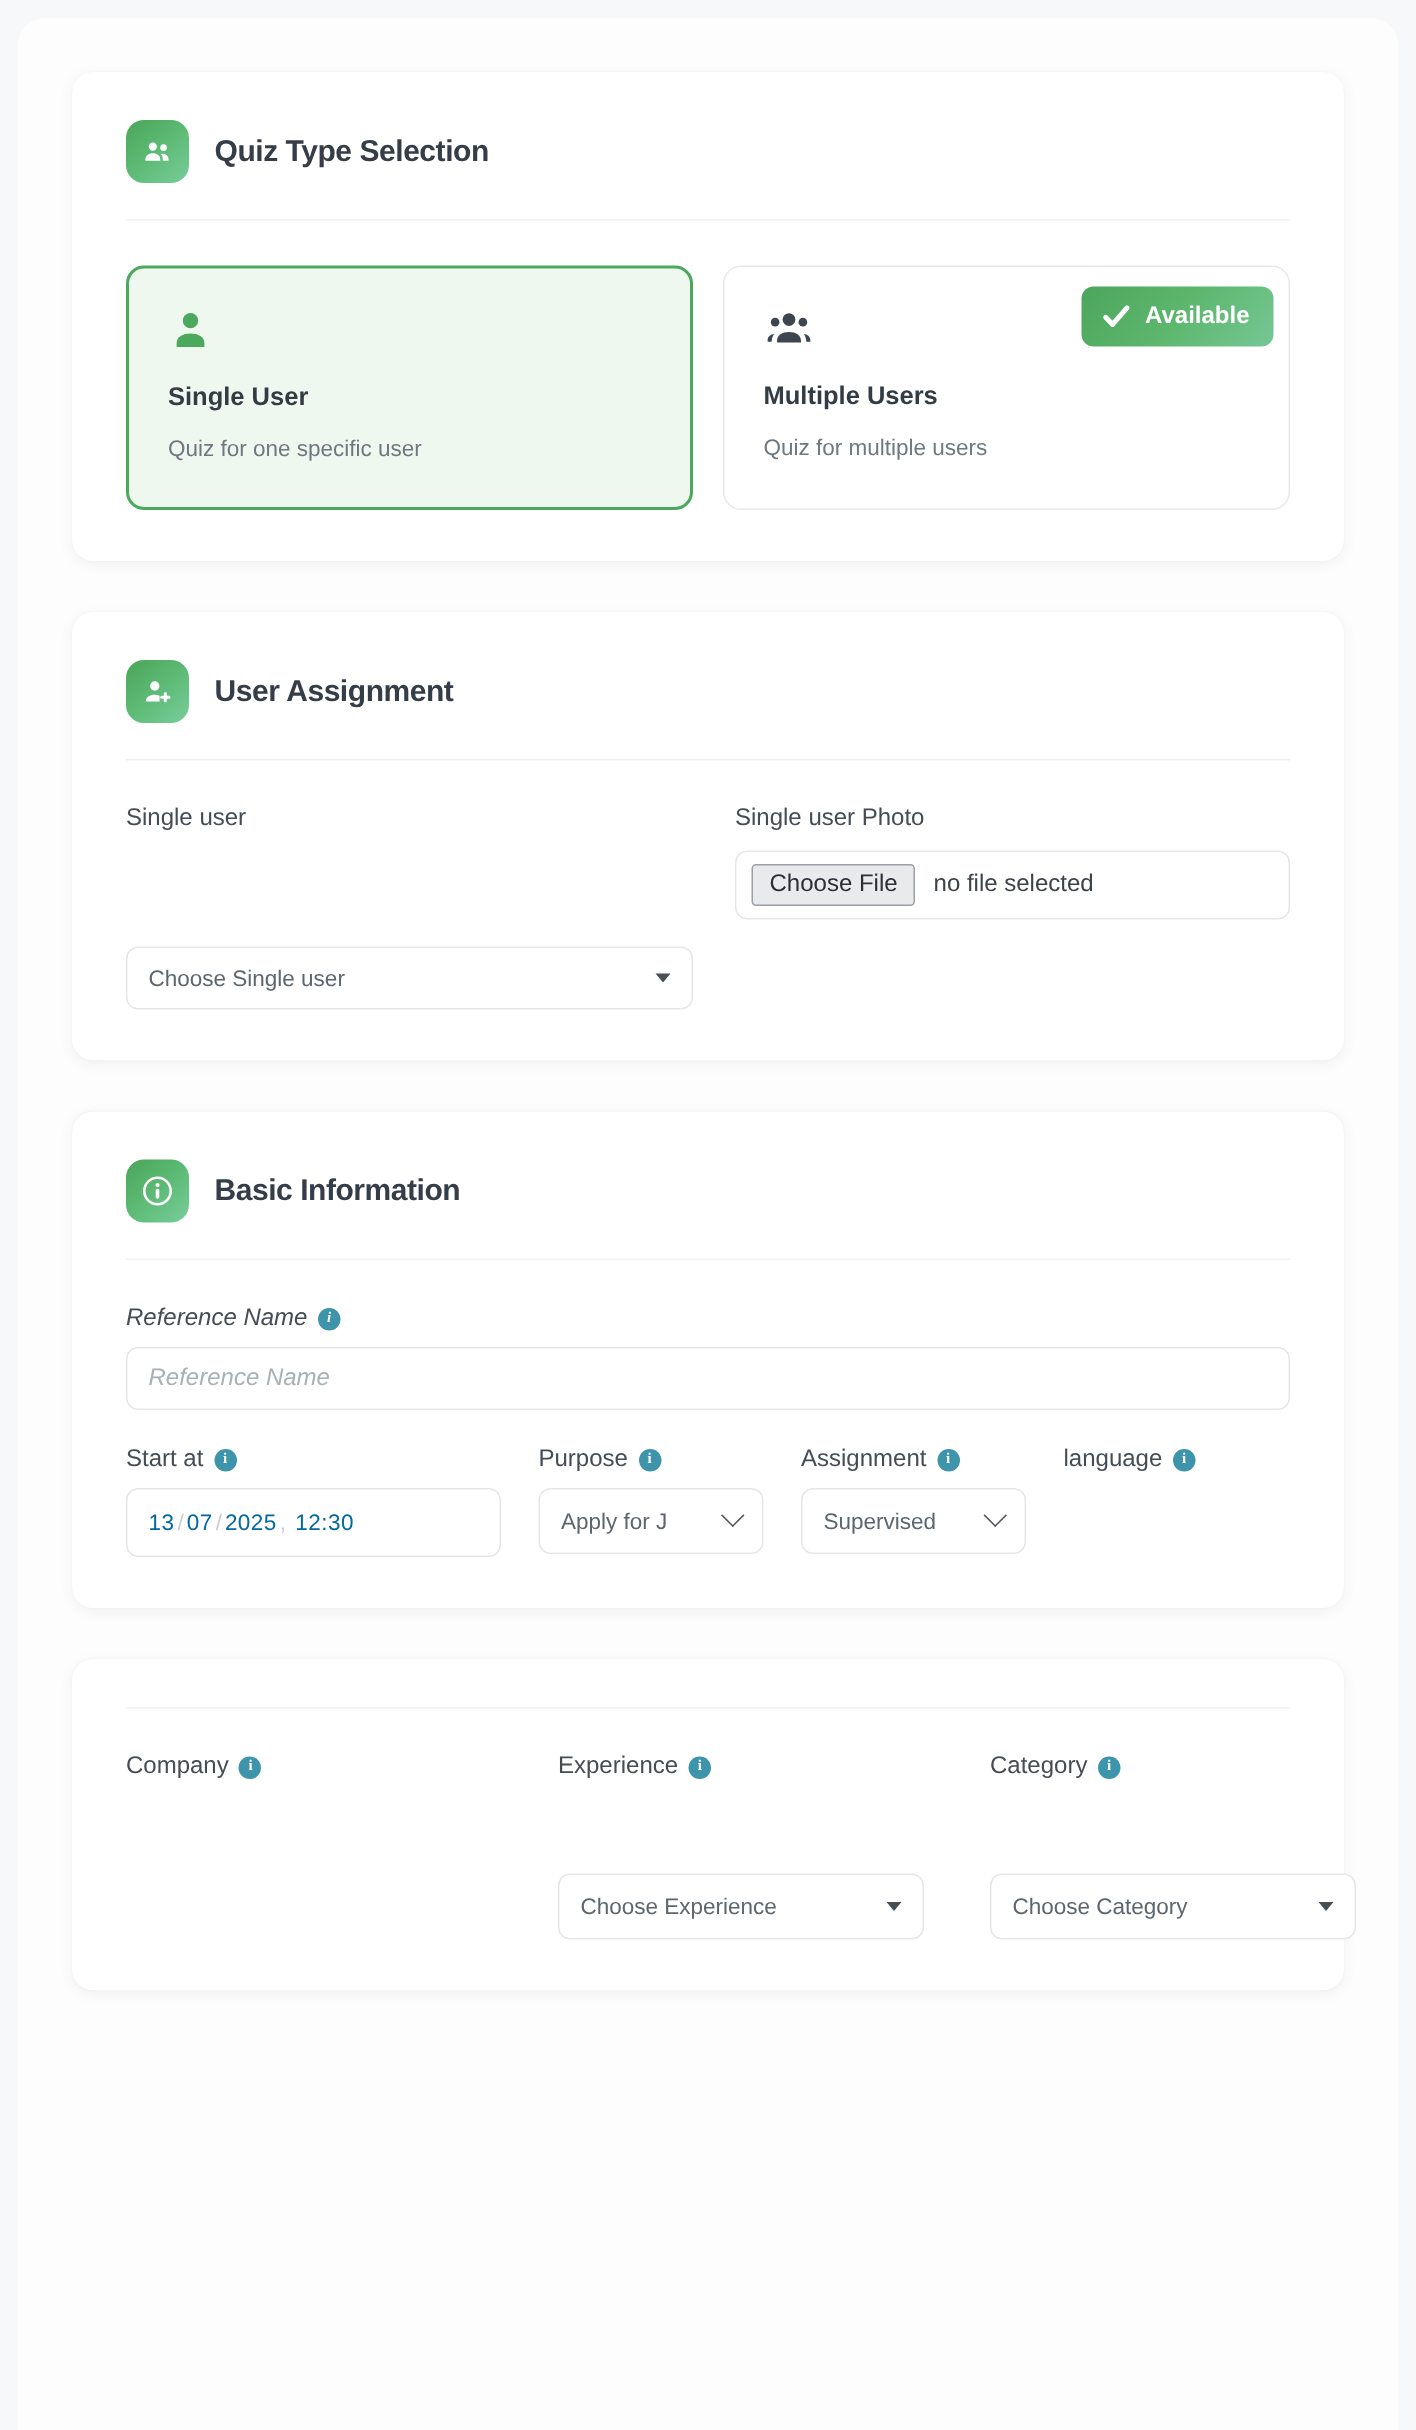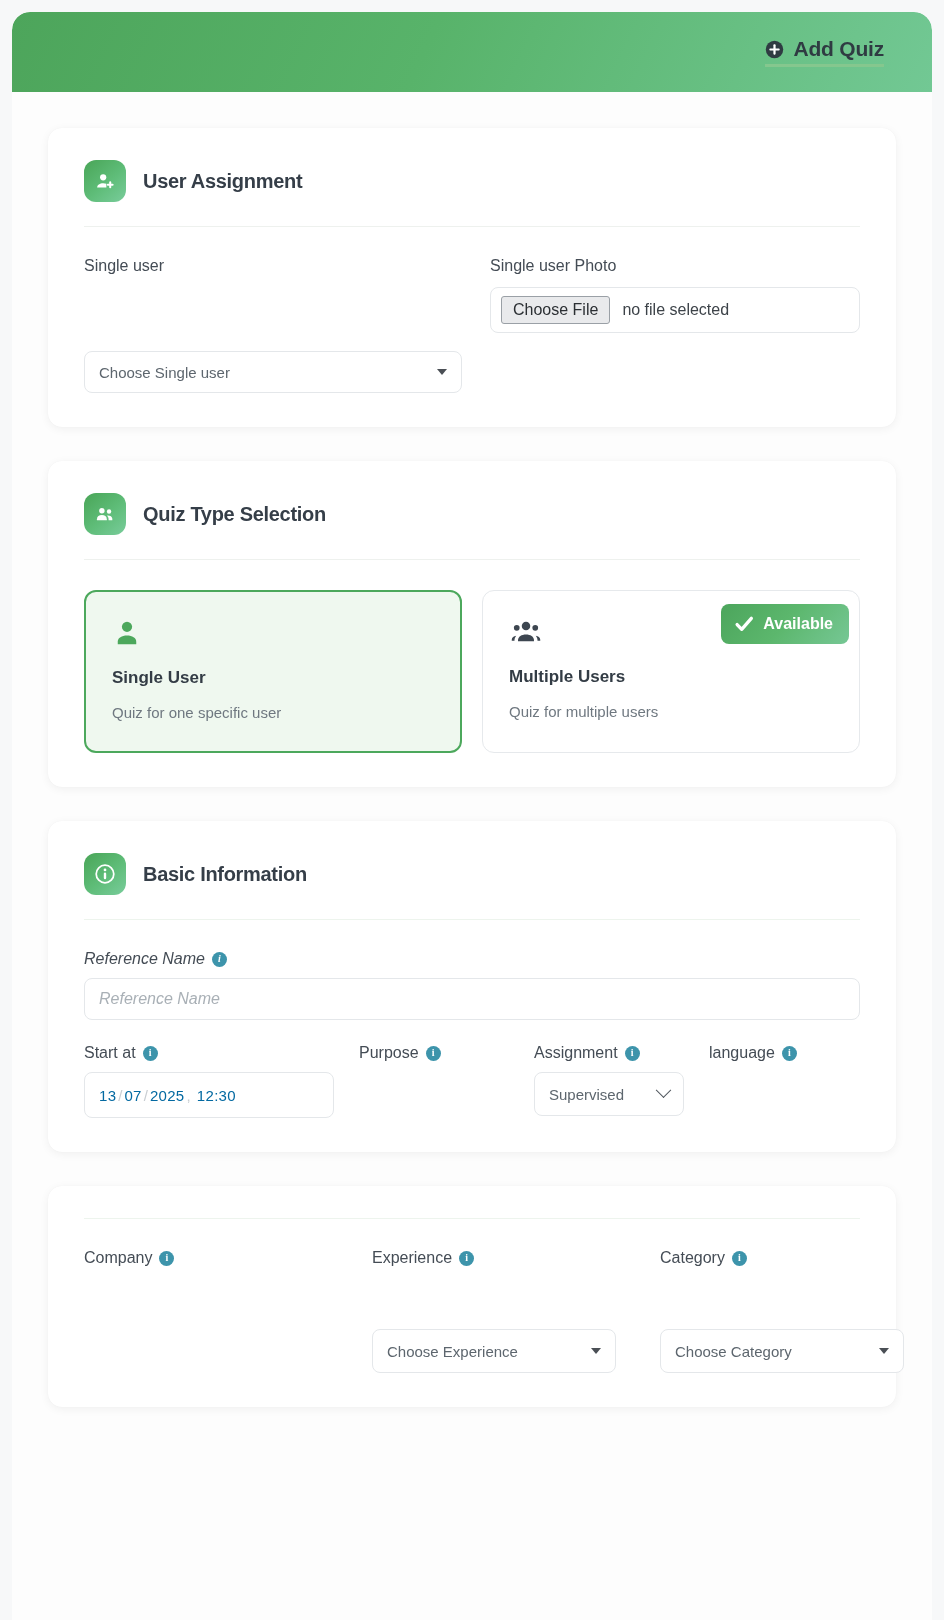--- a/index.html
+++ b/index.html
@@ -291,34 +291,73 @@
   }
   .assign-row .sel { margin-top: 62px; height: 44px; }
 </style>
 </head>
 <body>
 
 <div class="page-bg"></div>
 
 <div class="app-shell">
 
-  <div class="top-header">
-    <div class="add-quiz">
-      <span class="plus-icon">
-        <svg viewBox="0 0 24 24" width="19" height="19">
-          <circle cx="12" cy="12" r="11" fill="#2f3b42"></circle>
-          <rect x="10.6" y="5.5" width="2.8" height="13" rx="1" fill="#ffffff"></rect>
-          <rect x="5.5" y="10.6" width="13" height="2.8" rx="1" fill="#ffffff"></rect>
-        </svg>
-      </span>
-      <span>Add Quiz</span>
+
+  <div class="content">
+
+    <div class="card">
+      <div class="card-head">
+        <span class="sec-icon">
+          <svg viewBox="0 0 24 24" width="22" height="22" fill="#ffffff">
+            <circle cx="8.6" cy="8.4" r="3"></circle>
+            <circle cx="16.4" cy="9.2" r="2.4"></circle>
+            <path d="M3.2 17.6c0-2.7 2.4-4.4 5.4-4.4s5.4 1.7 5.4 4.4v1.1H3.2z"></path>
+            <path d="M15 13.6c2.6 0 5 1.3 5 3.7v1.4h-4.1v-1.1c0-1.6-.6-2.9-1.6-3.8.2 0 .5-.2.7-.2z"></path>
+          </svg>
+        </span>
+        <span class="card-title">Quiz Type Selection</span>
+      </div>
+      <div class="divider"></div>
+
+      <div class="type-grid">
+
+        <div class="type-card selected">
+          <div class="type-icon">
+            <svg viewBox="0 0 24 24" width="30" height="30" fill="#4ca85c">
+              <circle cx="12" cy="7" r="4.1"></circle>
+              <path d="M4.6 21v-2.1c0-3.2 3.3-5 7.4-5s7.4 1.8 7.4 5V21z"></path>
+            </svg>
+          </div>
+          <div class="type-name">Single User</div>
+          <div class="type-desc">Quiz for one specific user</div>
+        </div>
+
+        <div class="type-card">
+          <div class="badge-available">
+            <svg viewBox="0 0 24 24" width="22" height="22">
+              <path d="M4.5 12.6l5 5.2L20 5.8" fill="none" stroke="#ffffff" stroke-width="3.6" stroke-linecap="round" stroke-linejoin="round"></path>
+            </svg>
+            <span>Available</span>
+          </div>
+          <div class="type-icon">
+            <svg viewBox="0 0 24 24" width="34" height="30" fill="#3d4650">
+              <circle cx="12" cy="7.2" r="3.4"></circle>
+              <circle cx="4.6" cy="8.6" r="2.3"></circle>
+              <circle cx="19.4" cy="8.6" r="2.3"></circle>
+              <path d="M5.6 18.6c0-3 2.9-4.7 6.4-4.7s6.4 1.7 6.4 4.7v.8H5.6z"></path>
+              <path d="M0.6 18.2c0-2 1.6-3.1 3.6-3.3-.8.9-1.3 2.1-1.4 3.5v.6H.6z"></path>
+              <path d="M23.4 18.2c0-2-1.6-3.1-3.6-3.3.8.9 1.3 2.1 1.4 3.5v.6h2.2z"></path>
+            </svg>
+          </div>
+          <div class="type-name">Multiple Users</div>
+          <div class="type-desc">Quiz for multiple users</div>
+        </div>
+
+      </div>
     </div>
-  </div>
-
-  <div class="content">
 
     <div class="card">
       <div class="card-head">
         <span class="sec-icon">
           <svg viewBox="0 0 24 24" width="22" height="22" fill="#ffffff">
             <circle cx="10" cy="8" r="3.4"></circle>
             <path d="M3.4 19.2c0-3 3-4.8 6.6-4.8 1.3 0 2.5.2 3.5.6v4.2z"></path>
             <rect x="16.6" y="12.4" width="2.2" height="7.4" rx="1.1"></rect>
             <rect x="14" y="15" width="7.4" height="2.2" rx="1.1"></rect>
           </svg>
@@ -346,71 +385,20 @@
             <span class="choose-file-btn">Choose File</span>
             <span class="file-status">no file selected</span>
           </div>
         </div>
       </div>
     </div>
 
     <div class="card">
       <div class="card-head">
         <span class="sec-icon">
-          <svg viewBox="0 0 24 24" width="22" height="22" fill="#ffffff">
-            <circle cx="8.6" cy="8.4" r="3"></circle>
-            <circle cx="16.4" cy="9.2" r="2.4"></circle>
-            <path d="M3.2 17.6c0-2.7 2.4-4.4 5.4-4.4s5.4 1.7 5.4 4.4v1.1H3.2z"></path>
-            <path d="M15 13.6c2.6 0 5 1.3 5 3.7v1.4h-4.1v-1.1c0-1.6-.6-2.9-1.6-3.8.2 0 .5-.2.7-.2z"></path>
-          </svg>
-        </span>
-        <span class="card-title">Quiz Type Selection</span>
-      </div>
-      <div class="divider"></div>
-
-      <div class="type-grid">
-
-        <div class="type-card selected">
-          <div class="type-icon">
-            <svg viewBox="0 0 24 24" width="30" height="30" fill="#4ca85c">
-              <circle cx="12" cy="7" r="4.1"></circle>
-              <path d="M4.6 21v-2.1c0-3.2 3.3-5 7.4-5s7.4 1.8 7.4 5V21z"></path>
-            </svg>
-          </div>
-          <div class="type-name">Single User</div>
-          <div class="type-desc">Quiz for one specific user</div>
-        </div>
-
-        <div class="type-card">
-          <div class="badge-available">
-            <svg viewBox="0 0 24 24" width="22" height="22">
-              <path d="M4.5 12.6l5 5.2L20 5.8" fill="none" stroke="#ffffff" stroke-width="3.6" stroke-linecap="round" stroke-linejoin="round"></path>
-            </svg>
-            <span>Available</span>
-          </div>
-          <div class="type-icon">
-            <svg viewBox="0 0 24 24" width="34" height="30" fill="#3d4650">
-              <circle cx="12" cy="7.2" r="3.4"></circle>
-              <circle cx="4.6" cy="8.6" r="2.3"></circle>
-              <circle cx="19.4" cy="8.6" r="2.3"></circle>
-              <path d="M5.6 18.6c0-3 2.9-4.7 6.4-4.7s6.4 1.7 6.4 4.7v.8H5.6z"></path>
-              <path d="M0.6 18.2c0-2 1.6-3.1 3.6-3.3-.8.9-1.3 2.1-1.4 3.5v.6H.6z"></path>
-              <path d="M23.4 18.2c0-2-1.6-3.1-3.6-3.3.8.9 1.3 2.1 1.4 3.5v.6h2.2z"></path>
-            </svg>
-          </div>
-          <div class="type-name">Multiple Users</div>
-          <div class="type-desc">Quiz for multiple users</div>
-        </div>
-
-      </div>
-    </div>
-
-    <div class="card">
-      <div class="card-head">
-        <span class="sec-icon">
           <svg viewBox="0 0 24 24" width="22" height="22">
             <circle cx="12" cy="12" r="9.6" fill="none" stroke="#ffffff" stroke-width="1.9"></circle>
             <circle cx="12" cy="7.6" r="1.5" fill="#ffffff"></circle>
             <rect x="10.7" y="10.4" width="2.6" height="7.2" rx="1.3" fill="#ffffff"></rect>
           </svg>
         </span>
         <span class="card-title">Basic Information</span>
       </div>
       <div class="divider soft"></div>
 
@@ -440,20 +428,24 @@
             <span class="dsep">,&nbsp;</span>
             <span class="dval">12:30</span>
           </div>
         </div>
 
         <div>
           <div class="field-label">
             <span>Purpose</span>
             <span class="info-icon">i</span>
           </div>
+          <div class="sel">
+            <span class="sel-val">Apply for J</span>
+            <span class="caret-chev"></span>
+          </div>
         </div>
 
         <div>
           <div class="field-label">
             <span>Assignment</span>
             <span class="info-icon">i</span>
           </div>
           <div class="sel">
             <span class="sel-val">Supervised</span>
             <span class="caret-chev"></span>

